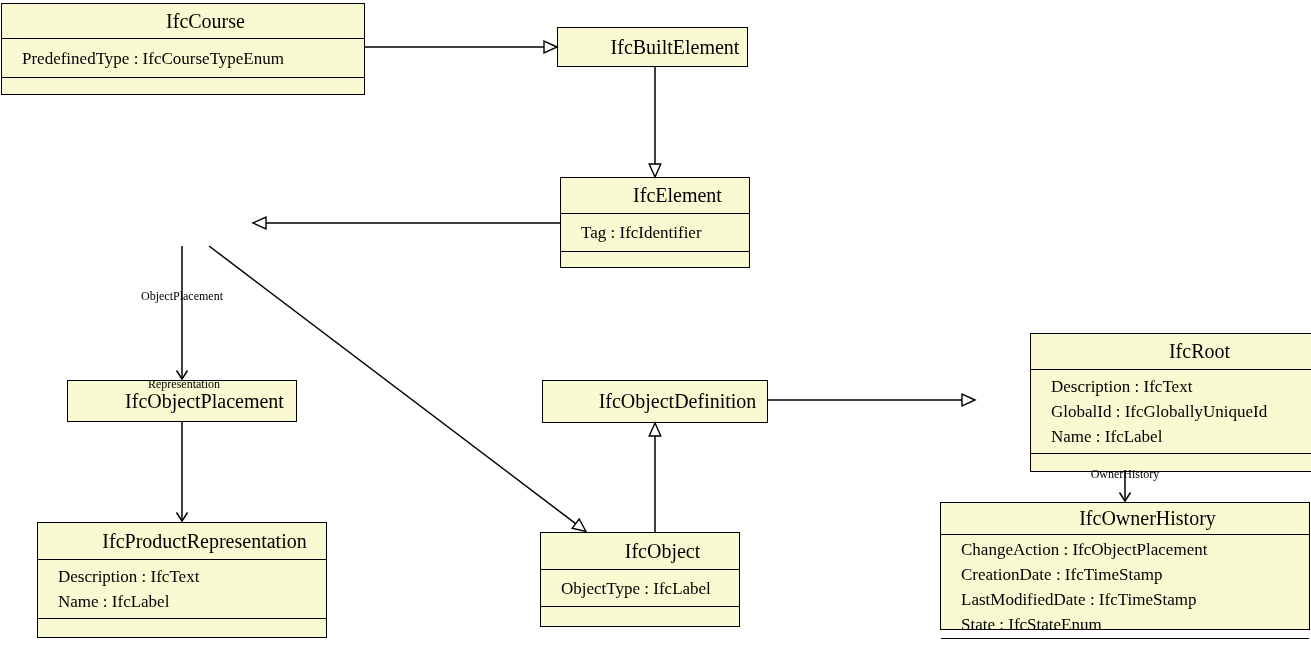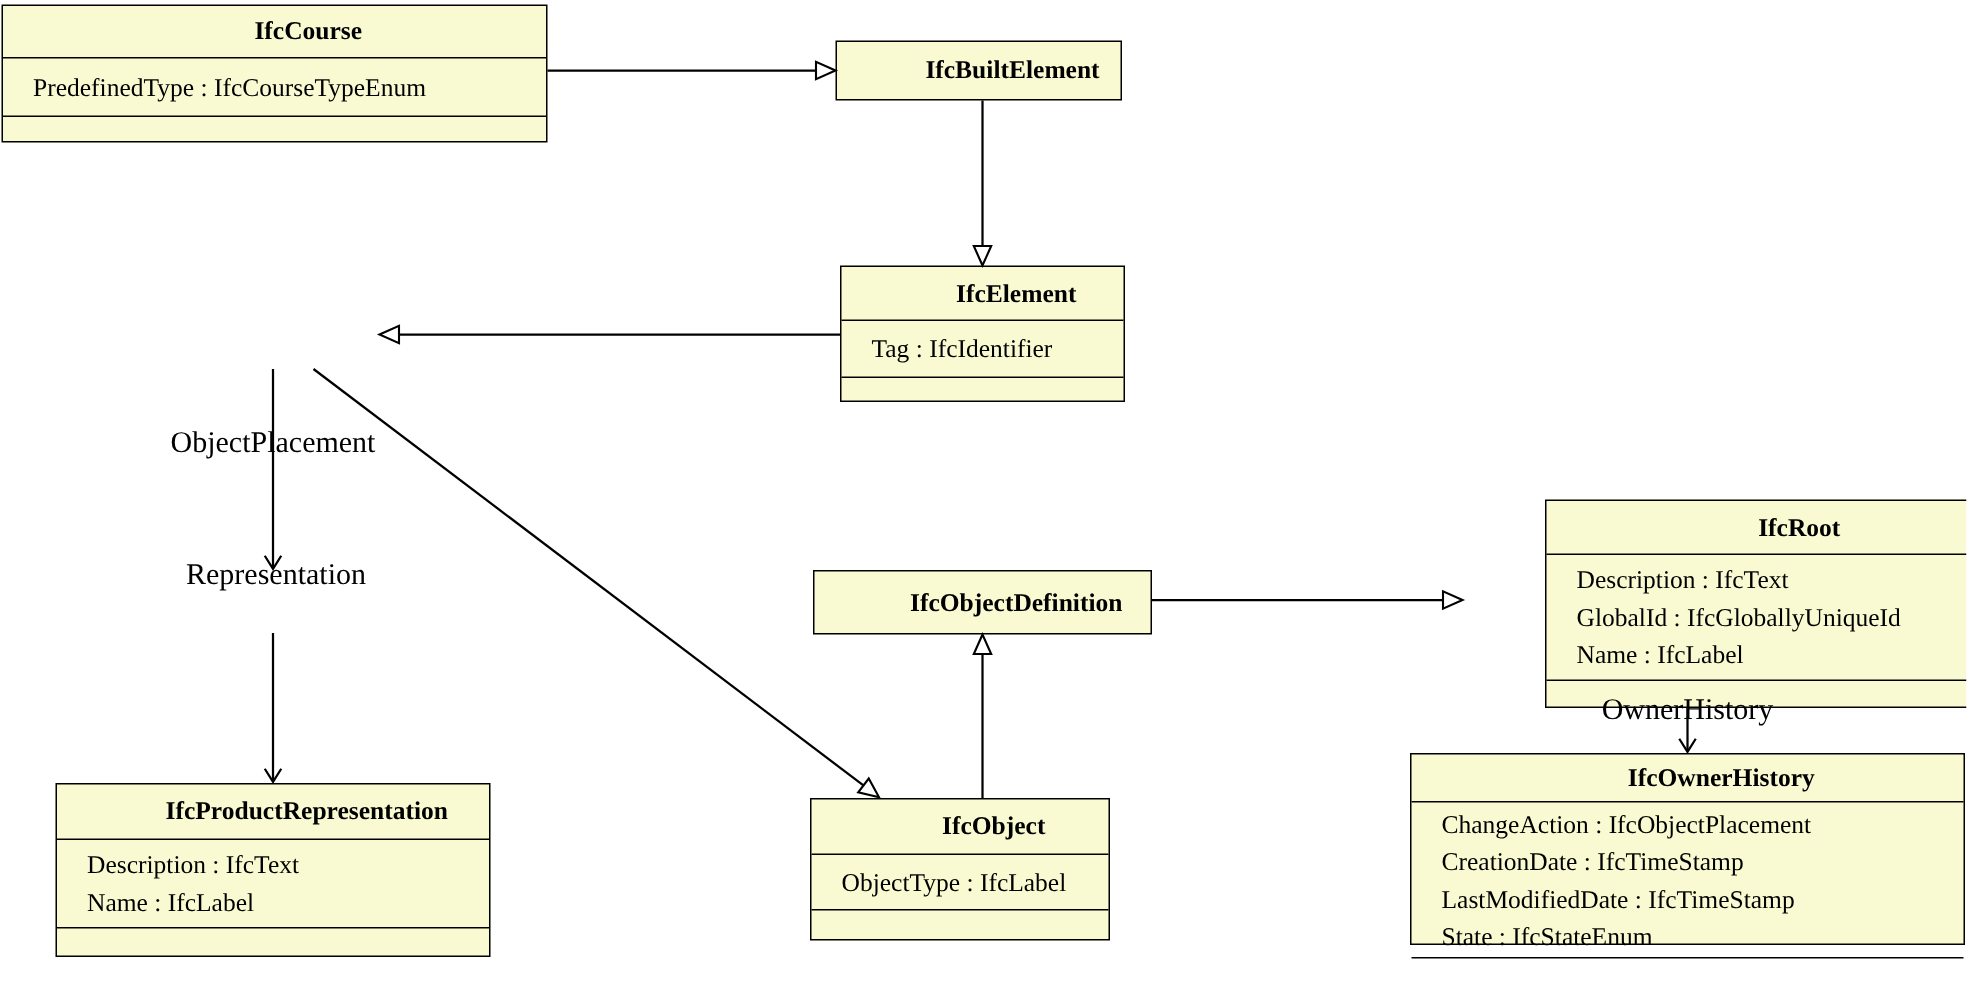--- a/index.html
+++ b/index.html
@@ -19,22 +19,22 @@
   .uml-box {
     position: absolute;
     box-sizing: border-box;
     border: 1.5px solid #000;
     background: var(--box-fill, #FAFAD2);
     display: flex;
     flex-direction: column;
   }
   .uml-title {
     box-sizing: border-box;
-    font-weight: bold;
-    font-size: 17px;
+    font-weight: normal;
+    font-size: 20px;
     display: flex;
     align-items: center;
     justify-content: center;
     white-space: nowrap;
     flex: 0 0 auto;
     padding-left: 45px;
   }
   .uml-title.only {
     flex: 1 1 auto;
   }
@@ -70,21 +70,21 @@
     fill: none;
   }
   #edges polygon.open-tri, #edges path.open-tri {
     fill: #ffffff;
     stroke: #000;
     stroke-width: 1.4;
   }
   .edge-label {
     position: absolute;
     transform: translate(-50%, -50%);
-    font-size: 20px;
+    font-size: 12px;
     white-space: nowrap;
   }
 </style>
 </head>
 <body>
 
 <div id="canvas" style="background: rgb(255, 255, 255);">
 
   <div class="uml-box" style="left:1px;top:3px;width:364px;height:92px">
     <div class="uml-title" style="height:34px">IfcCourse</div>
@@ -100,20 +100,23 @@
 
   <div class="uml-box" style="left:560px;top:177px;width:190px;height:91px">
     <div class="uml-title" style="height:35px">IfcElement</div>
     <div class="uml-attrs" style="height:38px">
       <div class="uml-attr">Tag : IfcIdentifier</div>
     </div>
     <div class="uml-empty"></div>
   </div>
 
 
+  <div class="uml-box" style="left:67px;top:380px;width:230px;height:42px">
+    <div class="uml-title only">IfcObjectPlacement</div>
+  </div>
 
   <div class="uml-box" style="left:37px;top:522px;width:290px;height:116px">
     <div class="uml-title" style="height:36px">IfcProductRepresentation</div>
     <div class="uml-attrs" style="height:59px">
       <div class="uml-attr">Description : IfcText</div>
       <div class="uml-attr">Name : IfcLabel</div>
     </div>
     <div class="uml-empty"></div>
   </div>
 

